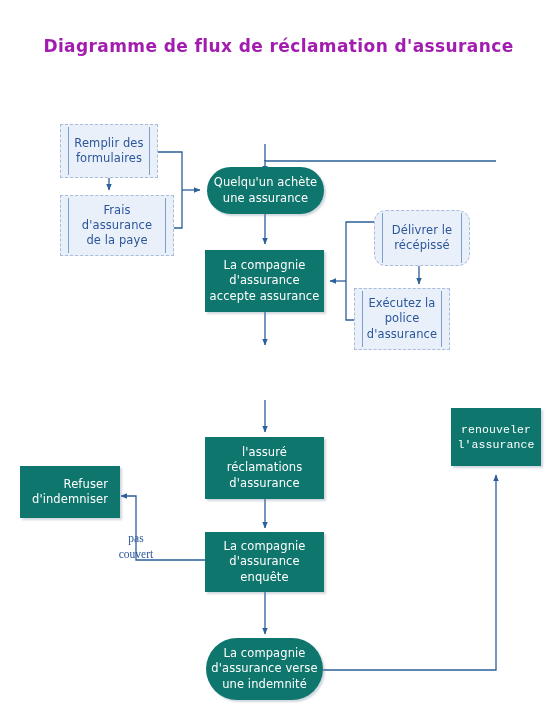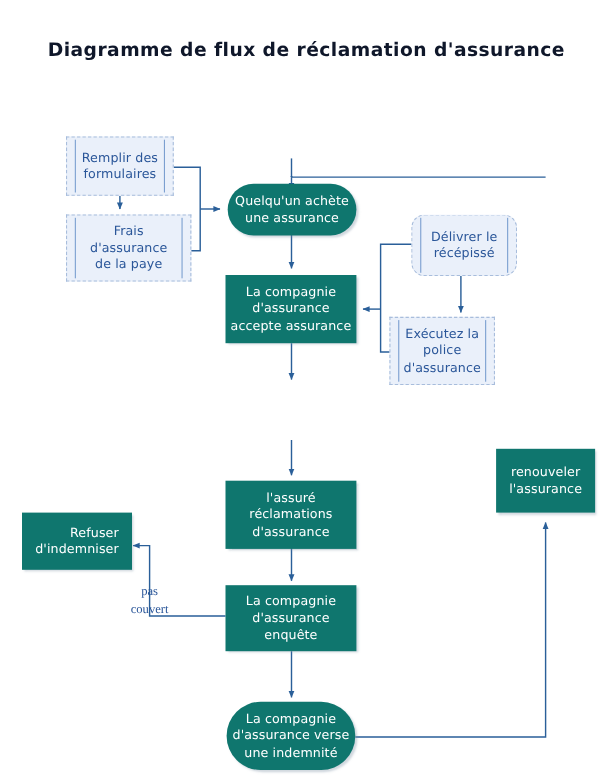--- a/index.html
+++ b/index.html
@@ -75,21 +75,21 @@
     z-index: 2;
     padding: 0 10px;
   }
 
   .title {
     position: absolute;
     left: 0;
     top: 36px;
     width: 557px;
     text-align: center;
-    color: #0f172a;
+    color: #a21caf;
     font-size: 17px;
     font-weight: bold;
     letter-spacing: 0.4px;
   }
   .edge-label {
     position: absolute;
     color: #2a5699;
     font-size: 11.5px;
     text-align: center;
     line-height: 1.35;
@@ -152,21 +152,21 @@
     <span class="node-label">Remplir des
 formulaires</span>
   </div>
 
   <div class="node light" style="left:60px; top:195px; width:114px; height:61px;">
     <span class="node-label">Frais
 d'assurance
 de la paye</span>
   </div>
 
-  <div class="node light" style="left:374px; top:195px; width:96px; height:56px;border-radius:12px;">
+  <div class="node light" style="left:374px; top:210px; width:96px; height:56px;border-radius:12px;">
     <span class="node-label">Délivrer le
 récépissé</span>
   </div>
 
   <div class="node light" style="left:354px; top:288px; width:96px; height:62px;">
     <span class="node-label">Exécutez la
 police
 d'assurance</span>
   </div>
 
@@ -181,21 +181,21 @@
 accepte assurance</span>
   </div>
 
 
   <div class="node solid" style="left:205px; top:437px; width:119px; height:62px;">
     <span class="node-label">l'assuré
 réclamations
 d'assurance</span>
   </div>
 
-  <div class="node solid" style="left:451px; top:408px; width:90px; height:58px;">
+  <div class="node solid" style="left:451px; top:408px; width:90px; height:58px;font-family:Liberation Mono, monospace;">
     <span class="node-label">renouveler
 l'assurance</span>
   </div>
 
   <div class="node solid" style="left:20px; top:466px; width:100px; height:52px;text-align:right;">
     <span class="node-label">Refuser
 d'indemniser</span>
   </div>
 
   <div class="node solid" style="left:205px; top:532px; width:119px; height:60px;">

